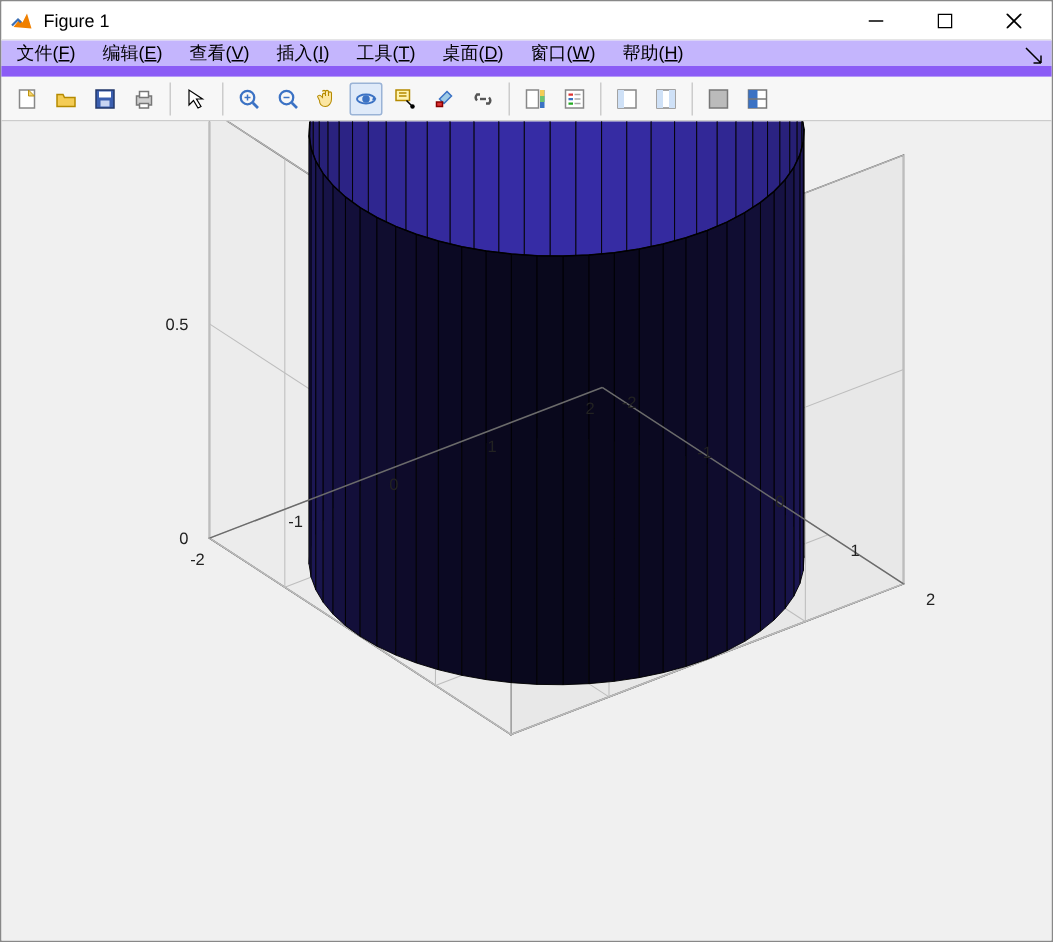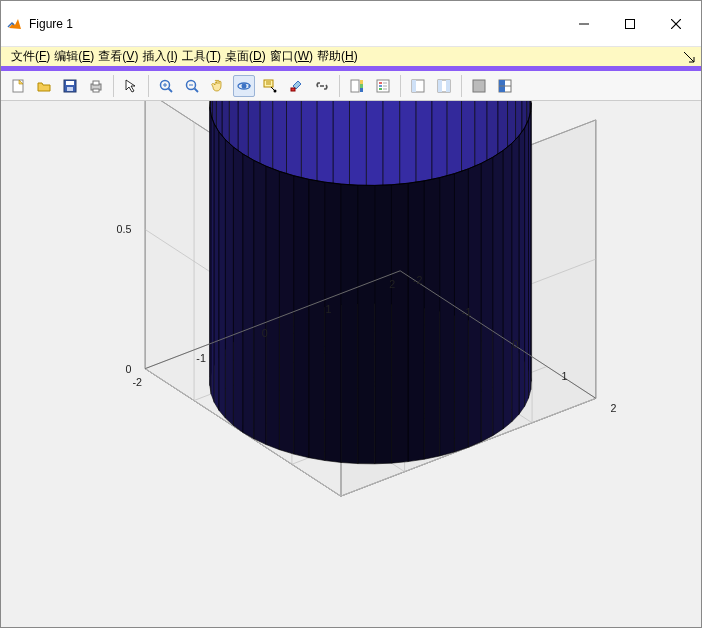--- a/index.html
+++ b/index.html
@@ -1,24 +1,24 @@
 <!DOCTYPE html>
 <html><head>
 <meta charset="utf-8">
 <style>
   * { box-sizing: border-box; margin: 0; padding: 0; }
   body { font-family: "Microsoft YaHei", "SimSun", Tahoma, sans-serif; font-size: 12px; background: #fff; }
   .window { width: 702px; height: 628px; border: 1px solid #888; background: #fff; display: flex; flex-direction: column; }
-  .titlebar { height: 46px; display: flex; align-items: center; padding: 0 2px 0 6px; background: #fff; border-bottom: 1px solid #e5e5e5; }
+  .titlebar { height: 26px; display: flex; align-items: center; padding: 0 2px 0 6px; background: #fff; border-bottom: 1px solid #e5e5e5; }
   .titlebar .app-icon { width: 16px; height: 16px; margin-right: 6px; display:flex; align-items:center; justify-content:center; }
   .titlebar .title { flex: 0 0 auto; font-size: 12px; color: #000; }
   .titlebar .spacer { flex: 1; }
   .sysbtn { width: 46px; height: 30px; display:flex; align-items:center; justify-content:center; color:#000; }
   .sysbtn svg { pointer-events:none; }
-  .menubar { height: 24px; display: flex; align-items: center; padding: 0 8px; border-bottom: 5px solid #8b5cf6; background:#fef9c3; position:relative; }
+  .menubar { height: 24px; display: flex; align-items: center; padding: 0 8px; gap: 14px; border-bottom: 7px solid #8b5cf6; background:#c4b5fd; position:relative; }
   .menuitem { font-size: 12px; color: #000; padding: 2px 2px; }
   .menuitem u { text-decoration: underline; }
   .menubar .dock { position:absolute; right:6px; top:4px; }
   .toolbar { height: 30px; display: flex; align-items: center; padding: 2px 6px; gap: 4px; background: #f7f7f7; border-bottom: 1px solid #ccc; }
   .tbtn { width: 22px; height: 22px; display:flex; align-items:center; justify-content:center; border:1px solid transparent; border-radius:2px; }
   .tbtn.active { border-color:#9ab3d6; background:#dfeaf9; }
   .tsep { width:1px; height:22px; background:#ccc; margin:0 2px; }
   .plot-area { flex:1; background: #f0f0f0; position:relative; }
   .axes3d { position:absolute; left:0; top:0; width:100%; height:100%; }
   .tick-label { font-family: Arial, Helvetica, sans-serif; font-size: 11px; fill:#222; }

